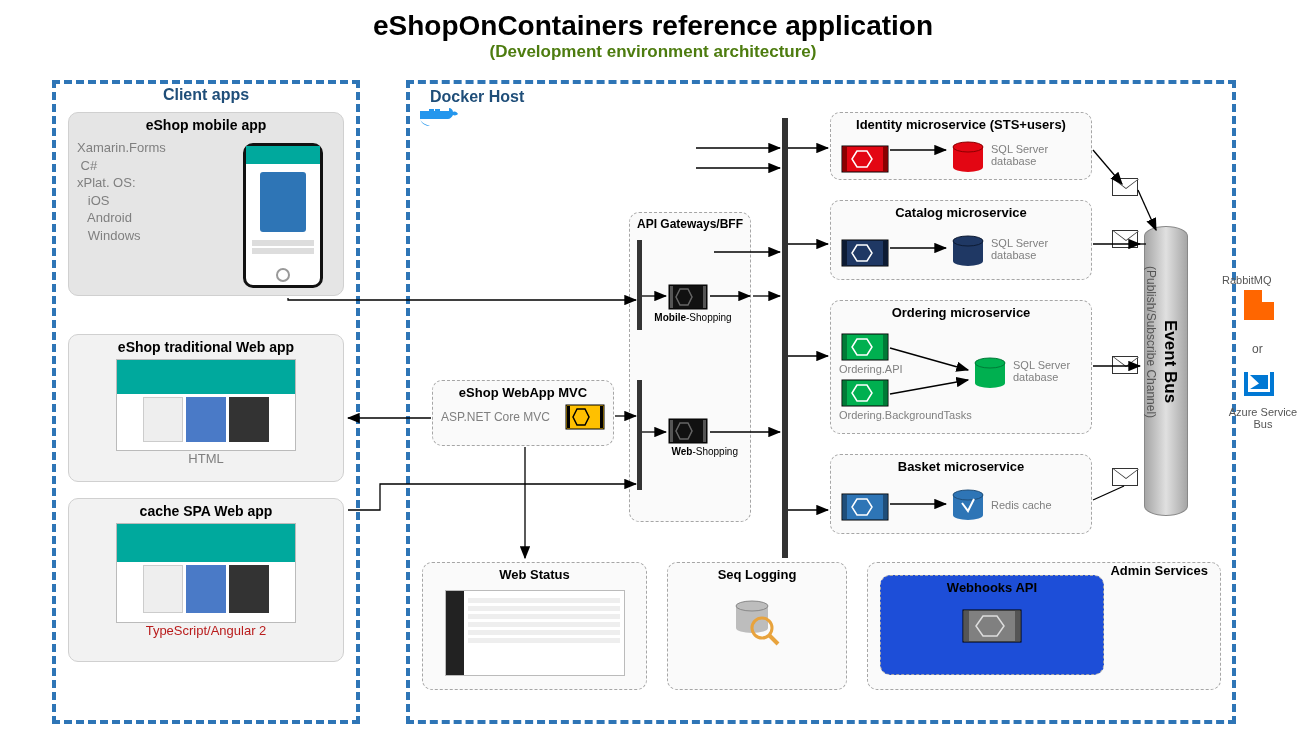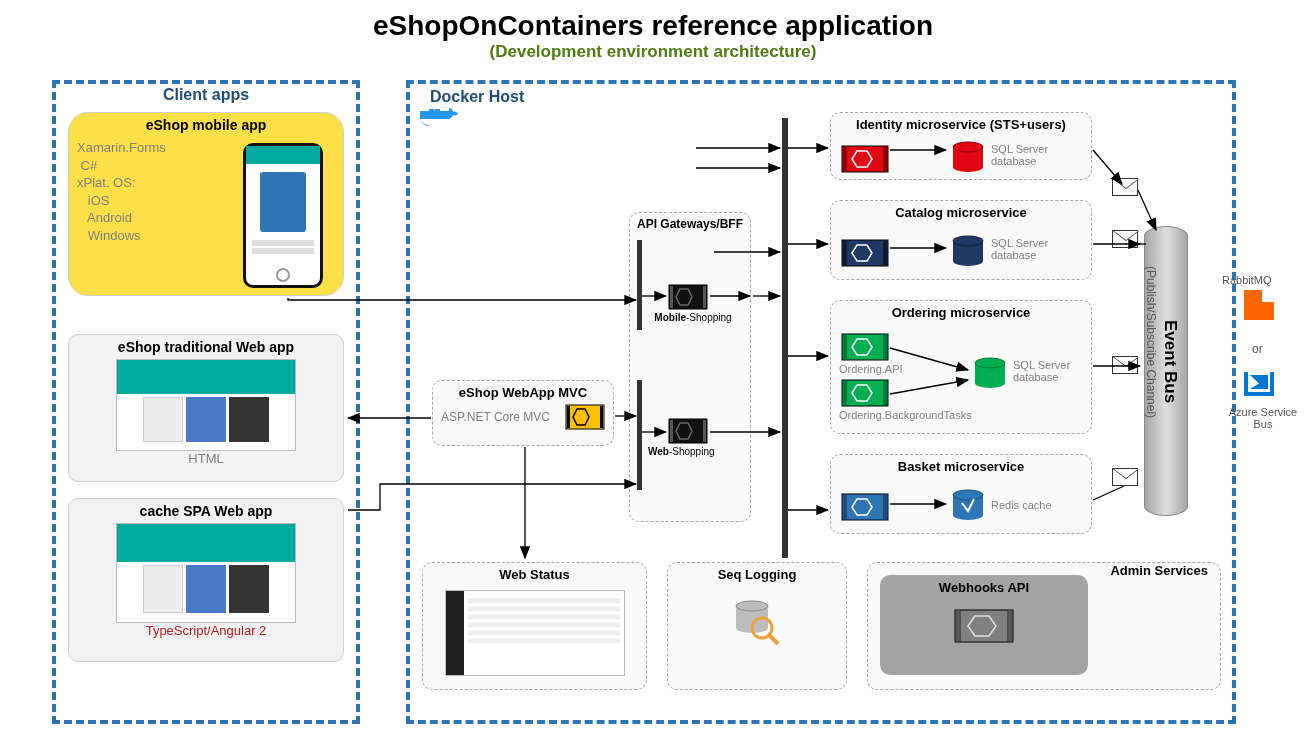--- a/index.html
+++ b/index.html
@@ -25,21 +25,21 @@
       <rect x="3" y="9" width="5" height="4"></rect>
       <rect x="9" y="9" width="5" height="4"></rect>
       <rect x="15" y="9" width="5" height="4"></rect>
       <rect x="9" y="4" width="5" height="4"></rect>
       <rect x="15" y="4" width="5" height="4"></rect>
       <rect x="21" y="9" width="5" height="4"></rect>
  <path d="M0 14 h28 c2 0 4-2 5-4 c2 1 4 0 5-1 c-1-2-3-3-5-2 c0-2-2-4-4-4 v3 h-29 c-2 8 2 15 10 15 c-6-2-9-4-10-7z"></path>
     </g>
 </svg>
 
-<div style="position:absolute;left:68px;top:112px;width:276px;height:184px;border:1px solid #d0d0d0;border-radius:20px;background:#fde047">
+<div style="position:absolute;left:68px;top:112px;width:276px;height:184px;border:1px solid #d0d0d0;border-radius:10px;background:#e5e5e5">
  <div style="text-align:center;font-weight:700;font-size:14px;padding:4px 0">eShop mobile app</div>
  <div style="white-space:pre;font-size:13px;color:#7f7f7f;padding:2px 8px;line-height:1.35">Xamarin.Forms
  C#
 xPlat. OS:
    iOS
    Android
    Windows</div>
 
  <div style="position:absolute;right:20px;top:30px;width:80px;height:145px;border:3px solid #111;border-radius:10px;background:#fff">
   <div style="height:18px;background:#00a99d"></div>
@@ -100,21 +100,21 @@
     <rect x="35" y="2" width="3" height="22" fill="#555"></rect>
   </svg>
 <div style="position:absolute;left:648px;top:312px;width:90px;text-align:center;font-size:10px"><b>Mobile</b><span>-Shopping</span></div>
 <div style="position:absolute;left:637px;top:380px;width:5px;height:110px;background:#333"></div>
 <svg style="position:absolute;left:668px;top:418px" width="40" height="26">
     <rect x="1" y="1" width="38" height="24" fill="#111" stroke="#000"></rect>
     <path d="M12 5 L8 13 L12 21 L20 21 L24 13 L20 5 Z" fill="none" stroke="#666" stroke-width="1.5"></path>
     <rect x="2" y="2" width="3" height="22" fill="#555"></rect>
     <rect x="35" y="2" width="3" height="22" fill="#555"></rect>
   </svg>
-<div style="position:absolute;left:648px;top:446px;width:90px;text-align:left;font-size:10px"><b>Web</b><span>-Shopping</span></div>
+<div style="position:absolute;left:648px;top:446px;width:90px;text-align:right;font-size:10px"><b>Web</b><span>-Shopping</span></div>
 
 <div style="position:absolute;left:782px;top:118px;width:6px;height:440px;background:#333"></div>
 
 <style>.msbox{position:absolute;border:1.5px dashed #a6a6a6;border-radius:10px;background:#fafafa}.msbox h2{text-align:center;font-weight:700;font-size:13px;padding:4px 0}</style>
 
 <div class="msbox" style="left:830px;top:112px;width:262px;height:68px">
  <h2>Identity microservice (STS+users)</h2>
  <svg style="position:absolute;left:10px;top:32px" width="48" height="28">
       <rect x="1" y="1" width="46" height="26" fill="#e30613" stroke="#000"></rect>
       <path d="M16 6 L11 14 L16 22 L26 22 L31 14 L26 6 Z" fill="none" stroke="#fff" stroke-width="1.5"></path>
@@ -207,21 +207,21 @@
   <ellipse cx="20" cy="10" rx="16" ry="5" fill="#bdbdbd"></ellipse>
       <path d="M4 10 v22 a16 5 0 0 0 32 0 v-22" fill="#bdbdbd"></path>
       <ellipse cx="20" cy="10" rx="16" ry="5" fill="none" stroke="#888"></ellipse>
   <circle cx="30" cy="32" r="10" fill="none" stroke="#e8a33d" stroke-width="3"></circle>
       <path d="M37 39 l9 9" stroke="#e8a33d" stroke-width="4"></path>
  </svg>
 </div>
 
 <div class="msbox" style="left:867px;top:562px;width:354px;height:128px">
  <div style="position:absolute;right:12px;top:0;font-weight:700;font-size:13px">Admin Services</div>
- <div class="msbox" style="position:absolute;left:12px;top:12px;width:208px;height:100px;background:#a3a3a3">
+ <div class="msbox" style="position:absolute;left:12px;top:12px;width:224px;height:100px;background:#1d4ed8">
   <h2>Webhooks API</h2>
   <svg style="display:block;margin:10px auto" width="60" height="34">
         <rect x="1" y="1" width="58" height="32" fill="#808080" stroke="#000"></rect>
         <path d="M21 7 L14 17 L21 27 L35 27 L42 17 L35 7 Z" fill="none" stroke="#ddd" stroke-width="1.5"></path>
         <rect x="2" y="2" width="5" height="30" fill="#555"></rect>
         <rect x="53" y="2" width="5" height="30" fill="#555"></rect>
       </svg>
  </div>
 </div>
 

